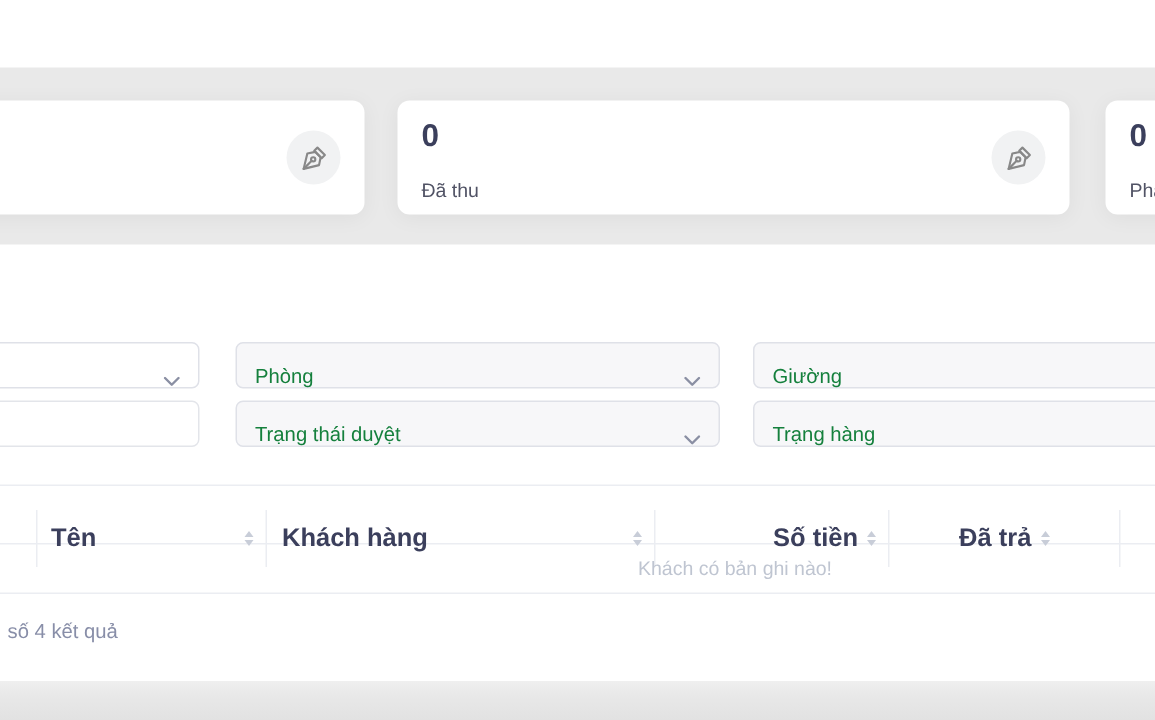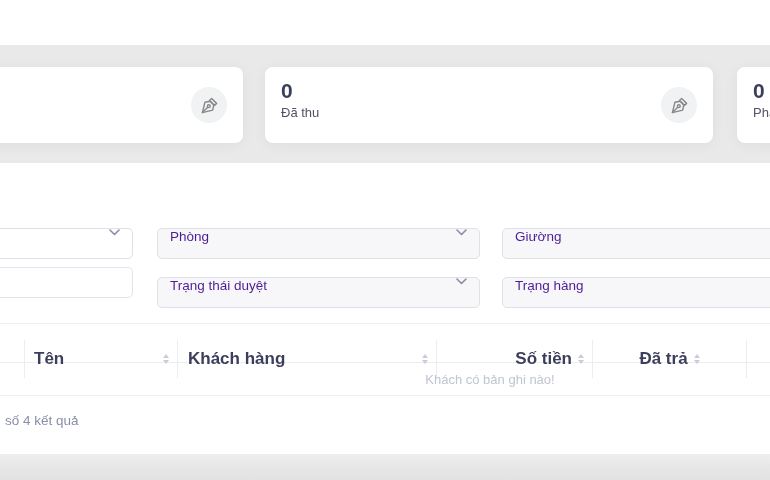--- a/index.html
+++ b/index.html
@@ -14,36 +14,36 @@
   .band{position:absolute;top:45px;left:0;width:770px;height:118px;background:#e9e9e9;}
   .card{
     position:absolute;top:67px;height:76px;background:#ffffff;border-radius:8px;
     box-shadow:0 2px 14px rgba(0,0,0,0.05);
   }
   .card1{left:-185px;width:428px;}
   .card2{left:265px;width:448px;}
   .card3{left:737px;width:448px;}
   .card-text{position:absolute;left:16px;top:12px;display:flex;flex-direction:column;}
   .card-value{font-size:21px;line-height:24px;font-weight:700;color:#3b3f5c;}
-  .card-label{font-size:13px;line-height:16px;color:#515365;margin-top:2px;}
+  .card-label{font-size:13px;line-height:16px;color:#515365;margin-top:16px;}
   .icon-circle{
     position:absolute;right:16px;top:20px;width:36px;height:36px;border-radius:50%;
     background:#f1f2f3;display:flex;align-items:center;justify-content:center;cursor:pointer;
   }
   .icon-circle svg{transform:rotate(-90deg);}
   
   .fbox{
     position:absolute;height:29px;border:1px solid #dfe1e8;border-radius:5px;
-    display:flex;align-items:flex-start;justify-content:space-between;
-    padding:0 12px;font-size:13.5px;color:#4c1d95;box-sizing:content-box;
+    display:flex;align-items:flex-end;justify-content:space-between;
+    padding:0 12px;font-size:13.5px;color:#15803d;box-sizing:content-box;
     background:#f7f7f9;cursor:pointer;
   }
   .fbox.white{background:#ffffff;}
   .f-r1{top:228px;}
-  .f-r2{top:277px;}
+  .f-r2{top:267px;}
   .f-left{left:-100px;width:207px;}
   .f-mid{left:157px;width:297px;}
   .f-right{left:502px;width:306px;}
   .chev{flex:0 0 auto;margin-left:8px;}
   .text-input{
     position:absolute;height:29px;border:1px solid #e3e5ea;border-radius:5px;background:#fff;
     padding:0 12px;font-size:13.5px;color:#3b3f5c;outline:none;box-sizing:content-box;
   }
   
   .thead{

